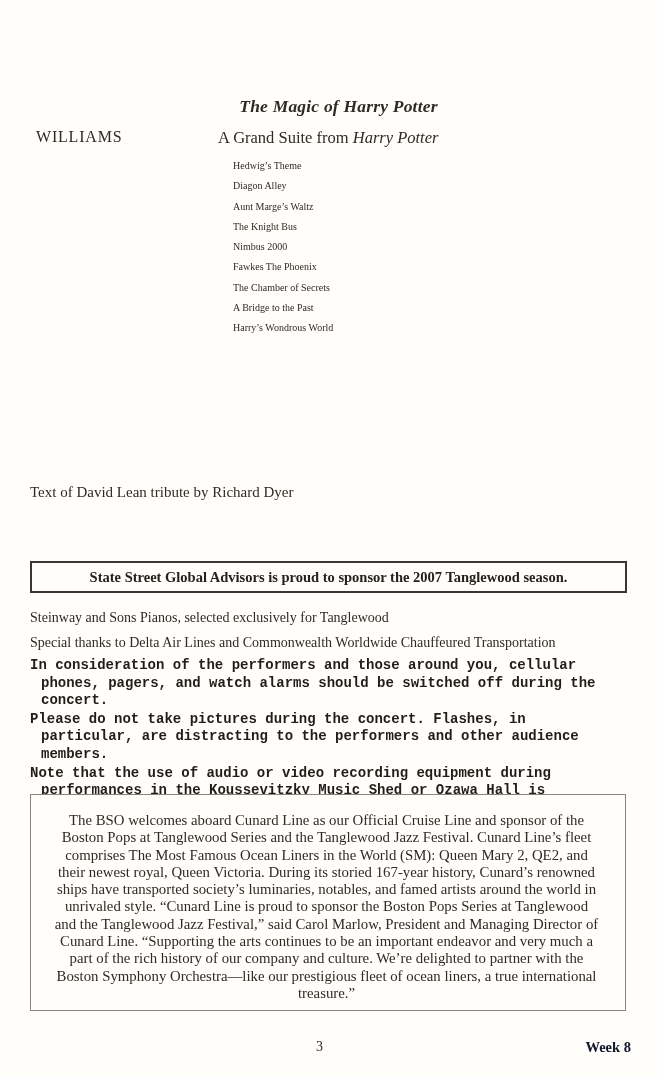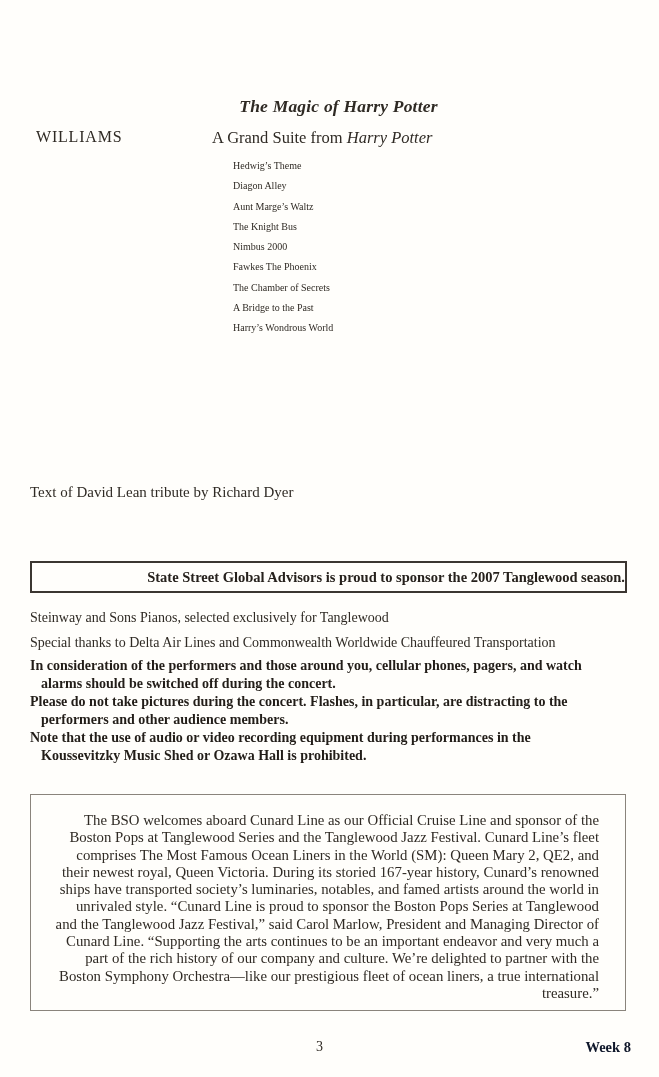--- a/index.html
+++ b/index.html
@@ -37,21 +37,21 @@
   }
   .composer {
     position: absolute;
     left: 36px;
     top: 0;
     font-size: 16px;
     letter-spacing: 0.8px;
   }
   .work-title {
     position: absolute;
-    left: 212px;
+    left: 218px;
     top: 0;
     font-size: 16.5px;
   }
   .work-title i { font-style: italic; }
   .movements {
     position: absolute;
     top: 156px;
     left: 233px;
     font-size: 10px;
     line-height: 20.3px;
@@ -64,21 +64,21 @@
     line-height: 23.5px;
   }
   .sponsor-box {
     position: absolute;
     top: 561px;
     left: 30px;
     width: 593px;
     height: 28px;
     border: 2px solid #3b3631;
     background: #fffefb;
-    text-align: right;
+    text-align: center;
     line-height: 28px;
     font-size: 14.5px;
     font-weight: bold;
     color: #26211c;
   }
   .acknowledgments {
     position: absolute;
     top: 606px;
     left: 30px;
     width: 600px;
@@ -92,36 +92,37 @@
     width: 577px;
     font-size: 14px;
     font-weight: bold;
     color: #221d18;
     line-height: 17.6px;
   }
   .notice {
     padding-left: 11px;
     text-indent: -11px;
     margin-bottom: 1px;
+    font-family: Liberation Mono, monospace;
   }
   .cunard-box {
     position: absolute;
     top: 794px;
     left: 30px;
     width: 596px;
     height: 217px;
     border: 1px solid #8a847c;
     background: #fffefb;
     box-sizing: border-box;
     padding: 17px 26px 0 23px;
   }
   .cunard-text {
     font-size: 14.8px;
     line-height: 17.3px;
-    text-align: right;
+    text-align: center;
   }
   .footer {
     position: absolute;
     top: 1039px;
     left: 0;
     right: 0;
     height: 20px;
   }
   .page-number {
     position: absolute;

